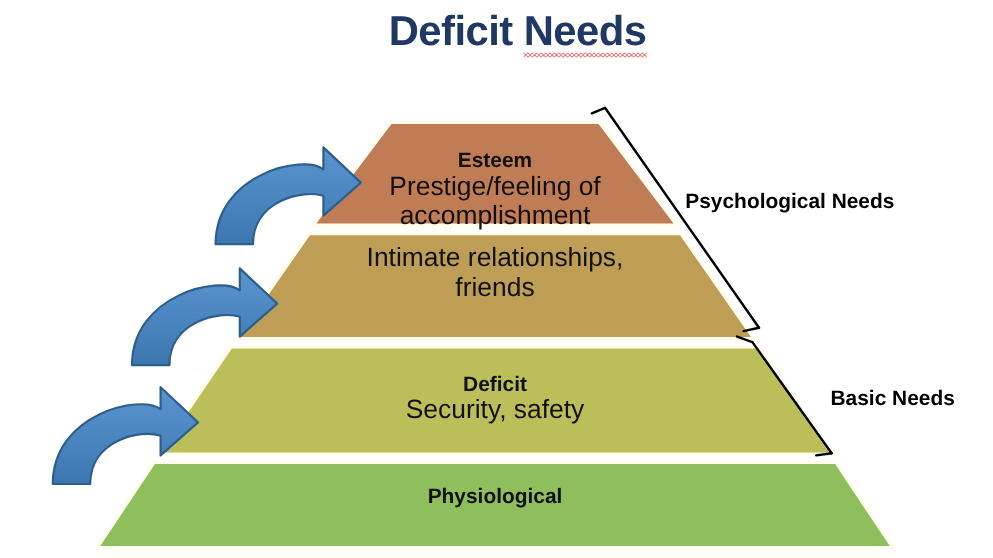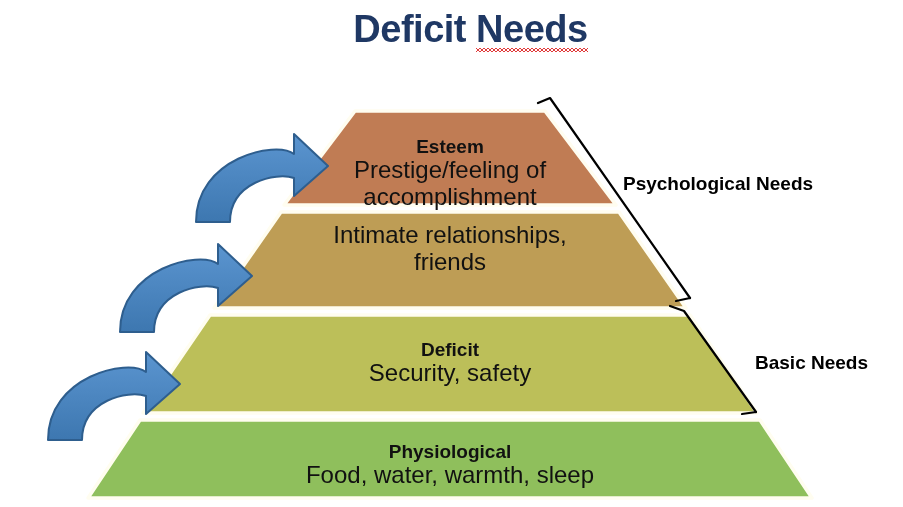--- a/index.html
+++ b/index.html
@@ -153,19 +153,18 @@
     <span class="tier-desc">friends</span>
   </div>
 
   <div class="tier-text" id="t-safety">
     <span class="tier-title">Deficit</span>
     <span class="tier-desc">Security, safety</span>
   </div>
 
   <div class="tier-text" id="t-physio">
     <span class="tier-title">Physiological</span>
-    <span class="tier-desc">Food, water, warmth,  sleep</span>
   </div>
 
   <div class="group-label" id="g-psych">Psychological Needs</div>
   <div class="group-label" id="g-basic">Basic Needs</div>
 
 </div>
 
 </body></html>

